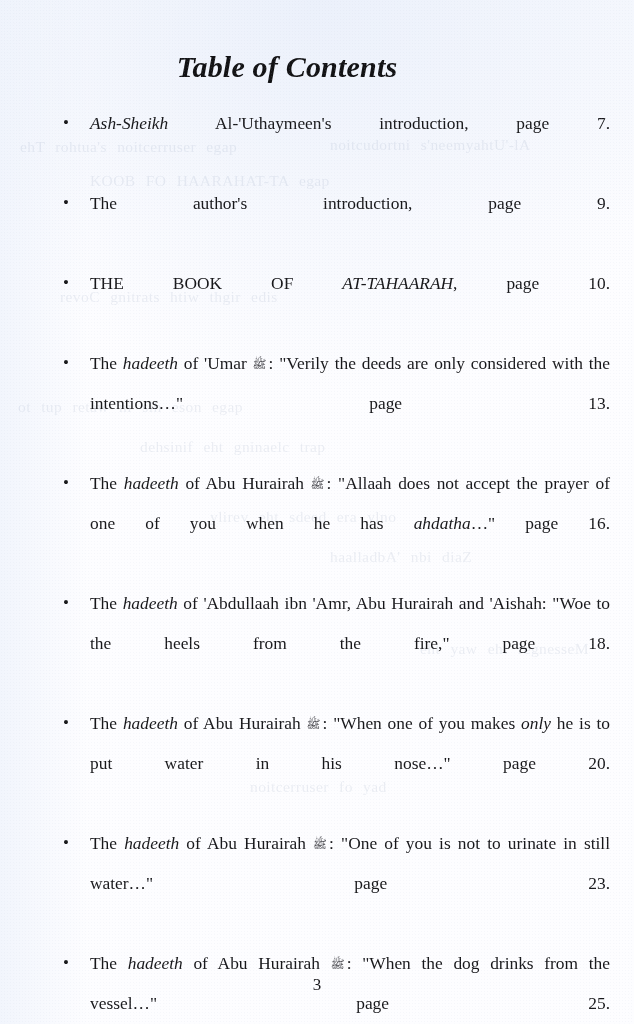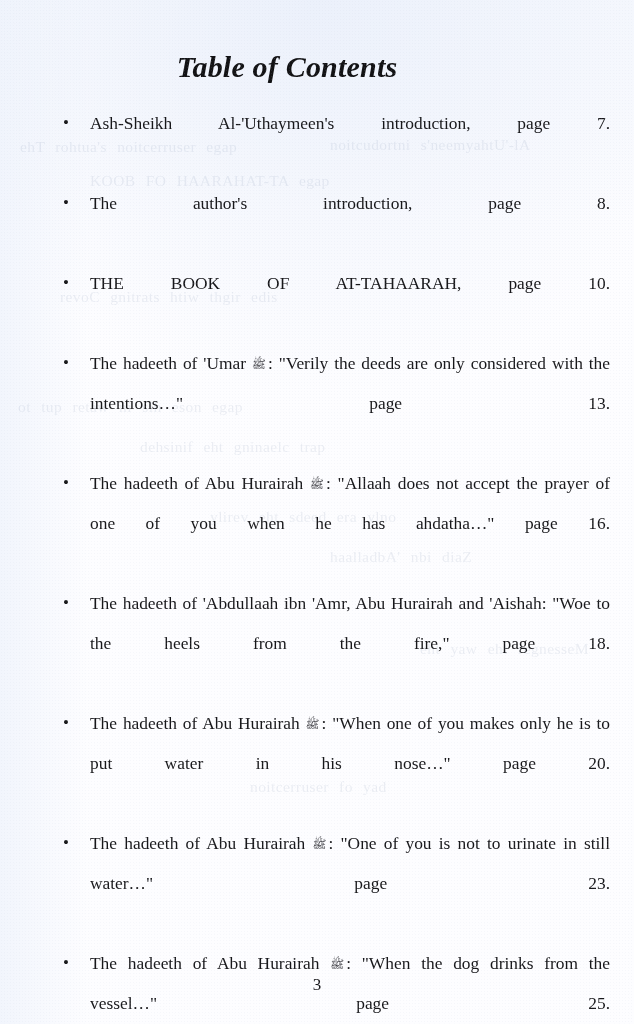--- a/index.html
+++ b/index.html
@@ -94,21 +94,21 @@
   .toc-item .txt {
     display: block;
   }
   
   .toc-item .txt::after {
     content: "";
     display: inline-block;
     width: 100%;
   }
 
-  .it { }
+  .it { font-style: italic; }
 
   
   .hon {
     display: inline-block;
     font-family: "DejaVu Sans", "Liberation Sans", sans-serif;
     font-size: 11.5px;
     line-height: 1;
     color: #24242a;
     transform: translateY(-1px);
     letter-spacing: -0.5px;
@@ -162,21 +162,21 @@
   <div id="title">Table of Contents</div>
 
   <div id="toc">
 
   <div class="toc-item">
         <span class="bullet">•</span>
         <span class="txt"><span class="it">Ash-Sheikh</span> Al-'Uthaymeen's introduction, page 7.</span>
       </div>
       <div class="toc-item">
         <span class="bullet">•</span>
-        <span class="txt">The author's introduction, page 8.</span>
+        <span class="txt">The author's introduction, page 9.</span>
       </div>
       <div class="toc-item">
         <span class="bullet">•</span>
         <span class="txt">THE BOOK OF <span class="it">AT-TAHAARAH</span>, page 10.</span>
       </div>
       <div class="toc-item">
         <span class="bullet">•</span>
         <span class="txt">The <span class="it">hadeeth</span> of 'Umar <span class="hon raa">ﷺ</span>: "Verily the deeds are only considered with the intentions…" page 13.</span>
       </div>
       <div class="toc-item">

